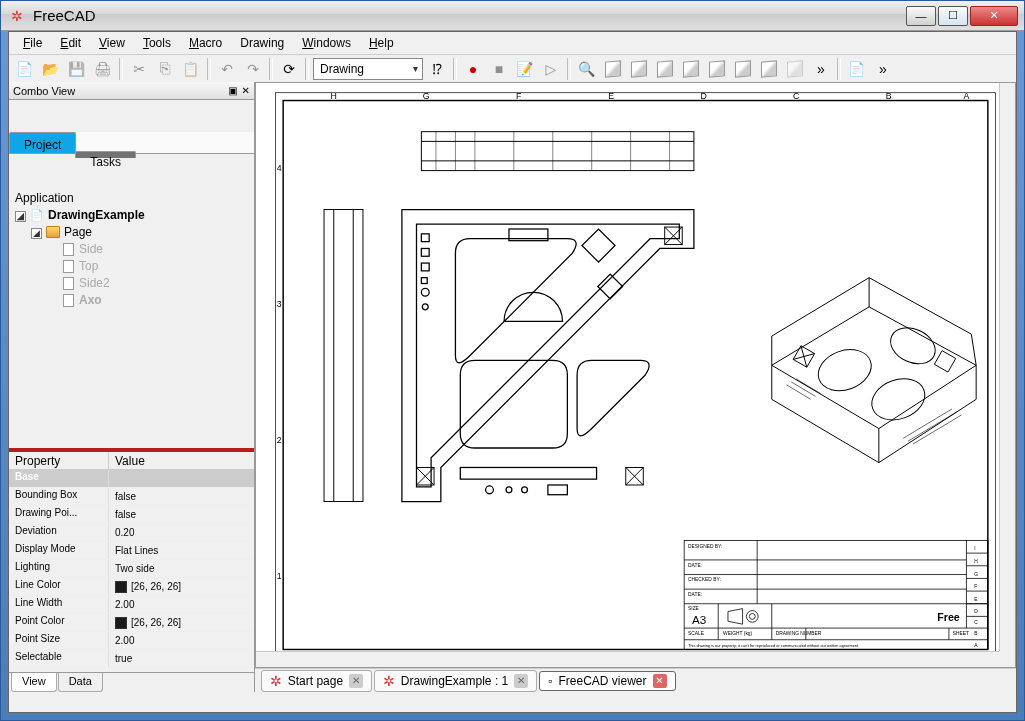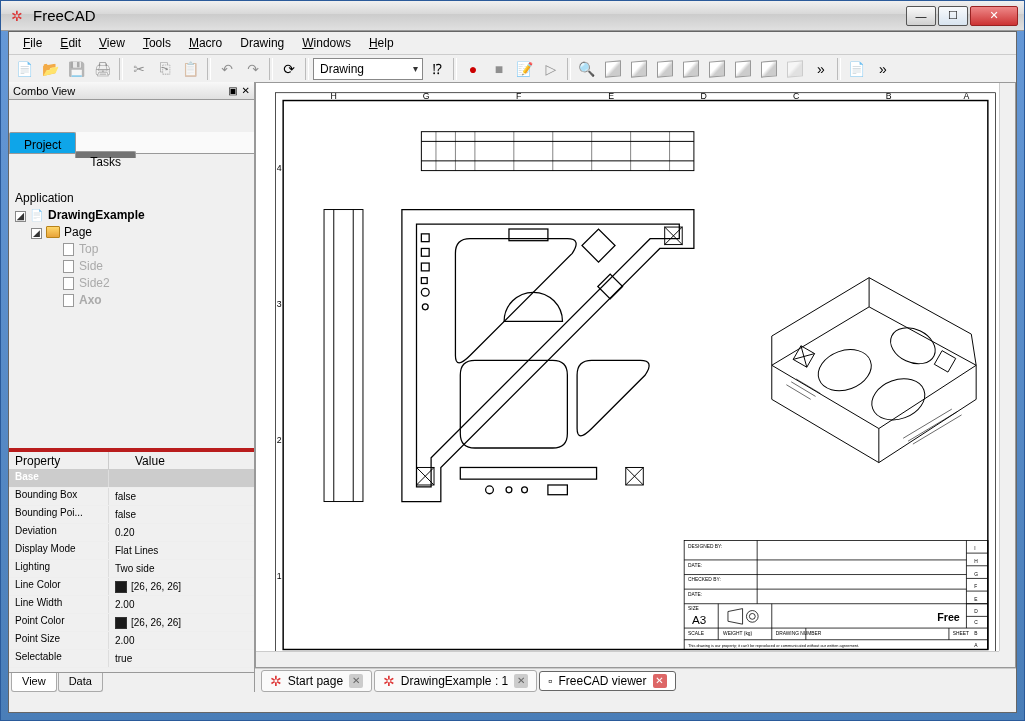--- a/index.html
+++ b/index.html
@@ -43,21 +43,21 @@
 .tree { flex: 0 0 230px; overflow: auto; font-size: 12px; padding: 2px; }
 .tree-row { display: flex; align-items: flex-end; height: 17px; padding-left: 4px; gap: 4px; }
 .tree-row .ex { width: 11px; height: 11px; border: 1px solid #888; font-size: 9px; line-height: 9px; text-align: center; color: #333; background: #fff; }
 .tree-icon { width: 14px; height: 14px; display: inline-flex; align-items: center; justify-content: center; font-size: 11px; }
 .tree-row.dim { color: #aaa; }
 .tree-row.bold { font-weight: bold; }
 
 .prop-panel { flex: 1; border-top: 4px solid #b91c1c; display: flex; flex-direction: column; min-height: 0; }
 .prop-head { display: flex; height: 18px; font-size: 12px; border-bottom: 1px solid #ccc; background: #f0f0f0; }
 .prop-head div:first-child { width: 100px; padding: 2px 6px; border-right: 1px solid #ccc; }
-.prop-head div:last-child { padding: 2px 6px; margin-left: 20px; }
+.prop-head div:last-child { padding: 2px 6px; }
 .prop-body { flex: 1; overflow: auto; font-size: 10px; }
 .prop-row { display: flex; height: 18px; border-bottom: 1px solid #eee; }
 .prop-row.group { background: #ccc; color: #fff; font-weight: bold; }
 .prop-row .k { width: 100px; padding: 1px 6px; border-right: 1px solid #ddd; }
 .prop-row .v { padding: 1px 6px; display: flex; align-items: center; gap: 4px; }
 .swatch { width: 12px; height: 12px; border: 1px solid #333; }
 .prop-tabs { height: 20px; display: flex; font-size: 11px; background: #f0f0f0; border-top: 1px solid #999; }
 .prop-tab { padding: 2px 10px; border: 1px solid #aaa; border-top: none; margin: 0 -1px 0 2px; border-radius: 0 0 3px 3px; background: #f0f0f0; }
 .prop-tab.active { background: #fff; }
 
@@ -193,27 +193,27 @@
               <span class="ex">◢</span>
               <span class="tree-icon">
                 <span class="folder-icon"></span>
               </span>
               <span>Page</span>
             </div>
           <div class="tree-row dim" style="padding-left:50px">
               <span class="tree-icon">
                 <span class="page-icon"></span>
               </span>
-              <span>Top</span>
+              <span>Side</span>
             </div>
           <div class="tree-row dim" style="padding-left:50px">
               <span class="tree-icon">
                 <span class="page-icon"></span>
               </span>
-              <span>Side</span>
+              <span>Top</span>
             </div>
           <div class="tree-row dim" style="padding-left:50px">
               <span class="tree-icon">
                 <span class="page-icon"></span>
               </span>
               <span>Side2</span>
             </div>
           <div class="tree-row dim bold" style="padding-left:50px">
               <span class="tree-icon">
                 <span class="page-icon"></span>
@@ -232,21 +232,21 @@
                 <div class="k">Base</div>
                 <div class="v"></div>
               </div>
               <div class="prop-row">
                 <div class="k">Bounding Box</div>
                 <div class="v">
                   <span>false</span>
                 </div>
               </div>
               <div class="prop-row">
-                <div class="k">Bounding Poi...</div>
+                <div class="k">Drawing Poi...</div>
                 <div class="v">
                   <span>false</span>
                 </div>
               </div>
               <div class="prop-row">
                 <div class="k">Deviation</div>
                 <div class="v">
                   <span>0.20</span>
                 </div>
               </div>

